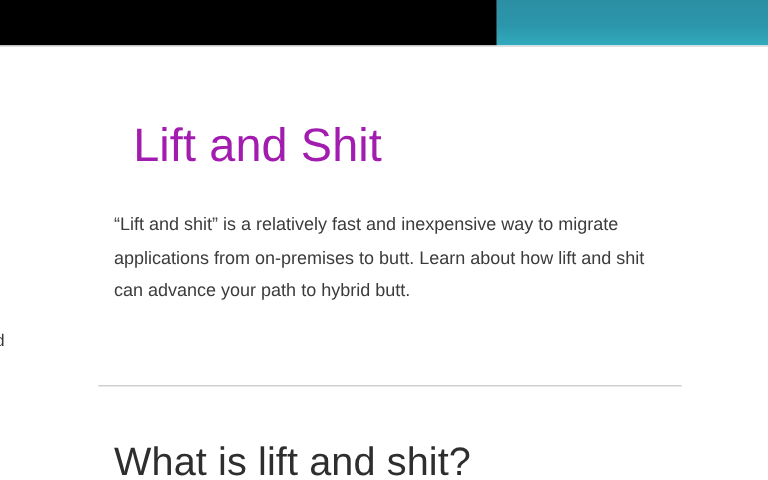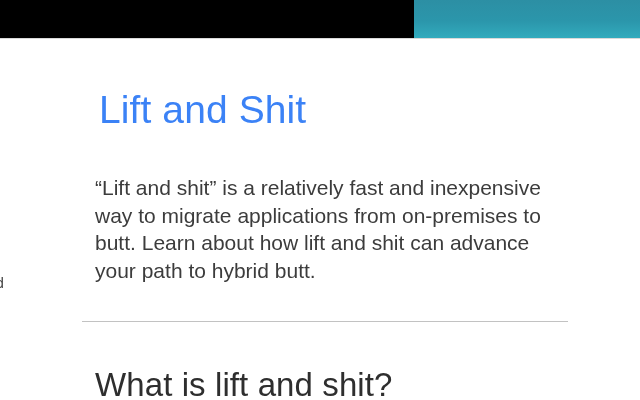--- a/index.html
+++ b/index.html
@@ -62,39 +62,39 @@
   .article {
     position: absolute;
     left: 0;
     top: 39px;
     width: 640px;
     height: 361px;
     overflow: hidden;
   }
 
   .page-title {
-    margin: 4px;
+    margin: 16px;
     position: absolute;
     left: 95px;
     top: 44px;
     font-size: 39px;
     line-height: 46px;
     font-weight: 300;
     letter-spacing: 0.1px;
-    color: #3b82f6;
+    color: #a21caf;
     white-space: nowrap;
   }
 
   .intro-paragraph {
     margin: 0;
     position: absolute;
     left: 95px;
     top: 135px;
     width: 466px;
-    font-size: 21px;
+    font-size: 15px;
     line-height: 27.5px;
     font-weight: 400;
     color: #3c3c3c;
   }
 
   .divider {
     position: absolute;
     left: 82px;
     top: 282px;
     width: 486px;

